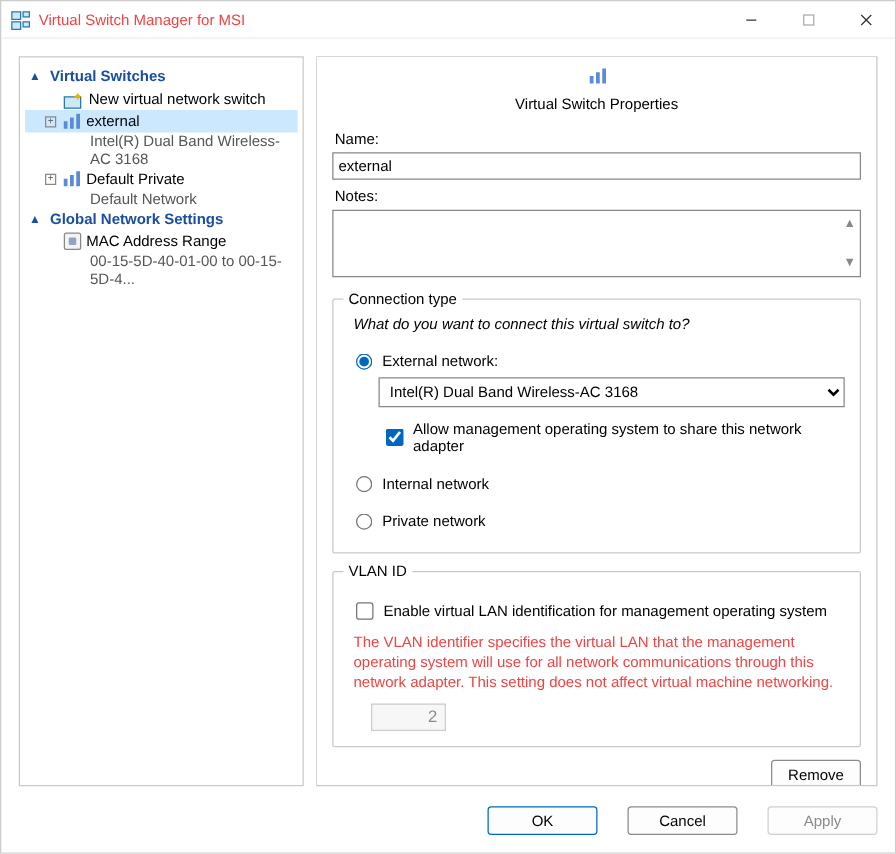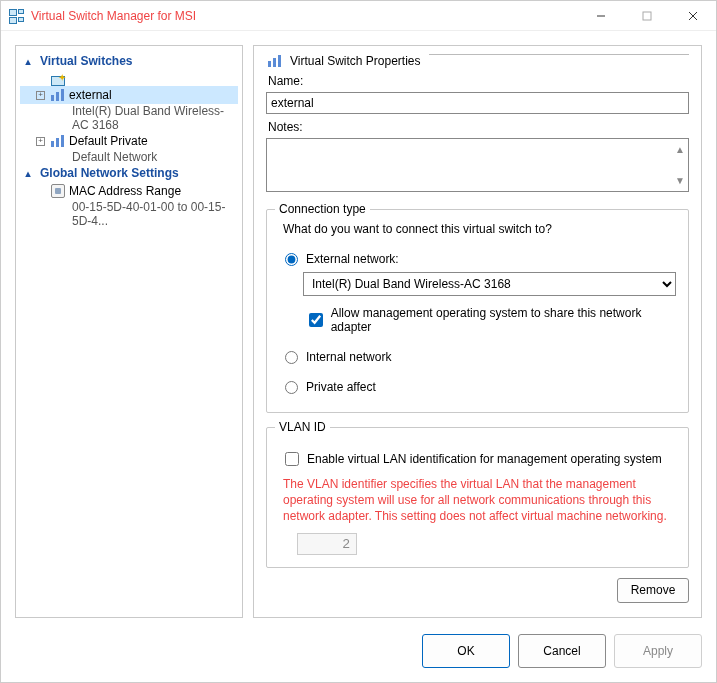--- a/index.html
+++ b/index.html
@@ -6,21 +6,21 @@
   html, body { margin:0; padding:0; font-family: "Segoe UI", Tahoma, sans-serif; font-size: 12px; color:#000; background:#fff; }
   .window { width:717px; height:683px; border:1px solid #ccc; display:flex; flex-direction:column; }
   .titlebar { height:30px; display:flex; align-items:center; padding:0 0 0 8px; border-bottom:1px solid #eee; }
   .titlebar .title { margin-left:6px; color:#ef4444; }
   .titlebar-spacer { flex:1; }
   .win-btn { width:46px; height:30px; display:flex; align-items:center; justify-content:center; color:#333; }
   .body { flex:1; display:flex; padding:14px 14px 8px 14px; gap:10px; overflow:hidden; }
   .tree-panel { width:228px; border:1px solid #c9c9c9; padding:6px 4px; overflow:auto; background:#fff; }
   .content-panel { flex:1; border:1px solid #c9c9c9; padding:8px 12px 12px 12px; overflow:auto; background:#fff; position:relative; }
   .btn-row { padding:8px 14px 14px 14px; display:flex; justify-content:flex-end; gap:8px; }
-  .btn { min-width:88px; height:34px; border:1px solid #8a8a8a; background:#fdfdfd; border-radius:3px; font-size:12px; cursor:pointer; }
+  .btn { min-width:88px; height:23px; border:1px solid #8a8a8a; background:#fdfdfd; border-radius:3px; font-size:12px; cursor:pointer;margin-left:16px; }
   .btn.primary { border:1px solid #0067c0; }
   .btn:disabled { color:#8a8a8a; border-color:#cfcfcf; cursor:default; }
   .btn-right { display:flex; justify-content:flex-end; margin-top:10px; }
   .btn-remove { min-width:72px; height:25px; border:1px solid #8a8a8a; background:#fdfdfd; border-radius:3px; font-size:12px; cursor:pointer; }
 
   
   .tree-header { color:#1a4fa0; font-weight:bold; display:flex; align-items:center; gap:6px; padding:2px 2px; cursor:pointer; }
   .tree-item { display:flex; align-items:center; gap:4px; padding:1px 0 1px 4px; cursor:pointer; line-height:16px; }
   .tree-item.selected { background:#cce8ff; }
   .tree-sub { color:#555; padding-left:52px; line-height:14px; }
@@ -41,32 +41,32 @@
   .ico-new::before { content:""; position:absolute; left:0; top:5px; width:12px; height:8px; border:1px solid #2a7ab0; background:#cde8f7; }
   .ico-new .star { position:absolute; left:7px; top:-1px; color:#e6b400; font-size:10px; }
   .ico-net { width:16px; height:14px; display:inline-block; position:relative; }
   .ico-net::before { content:""; position:absolute; left:2px; top:7px; width:3px; height:6px; background:#5a8bd6; }
   .ico-net::after { content:""; position:absolute; left:7px; top:4px; width:3px; height:9px; background:#5a8bd6; }
   .ico-net .b3 { position:absolute; left:12px; top:1px; width:3px; height:12px; background:#5a8bd6; }
   .ico-mac { width:14px; height:14px; display:inline-block; border:1px solid #888; border-radius:2px; position:relative; background:#f4f4f4; }
   .ico-mac::after { content:""; position:absolute; left:3px; top:3px; width:6px; height:6px; background:#8fa5c0; border-radius:1px; }
 
   
-  .prop-header { display:flex; align-items:flex-start; gap:8px; margin-bottom:2px; }
+  .prop-header { display:flex; align-items:center; gap:8px; margin-bottom:2px;flex-direction:column; }
   .prop-header .line { flex:1; height:1px; background:#bbb; }
   .lbl { display:block; margin:6px 0 4px 2px; }
   .txt { width:100%; height:22px; border:1px solid #888; padding:2px 4px; font-size:12px; }
   .notes-wrap { position:relative; }
   .notes { width:100%; height:54px; border:1px solid #888; padding:4px 16px 4px 4px; font-size:12px; resize:none; background:#fff; }
   .scroll-arrow { position:absolute; right:4px; width:10px; height:10px; font-size:10px; color:#888; text-align:center; cursor:pointer; }
   .scroll-arrow.up { top:6px; }
   .scroll-arrow.down { bottom:10px; }
   .group { border:1px solid #c9c9c9; border-radius:2px; margin-top:14px; padding:8px 12px 12px 12px; position:relative; }
   .group-title { position:absolute; top:-8px; left:8px; background:#fff; padding:0 4px; color:#000;text-align:center; }
-  .group .q { margin:4px 0 8px 4px; }
+  .group .q { margin:4px 0 8px 4px;font-style:italic; }
   .radio-row, .check-row { display:flex; align-items:center; gap:8px; margin:16px 0 6px 6px; }
   .sub-indent { margin-left:24px; }
   .sel { width:100%; height:24px; border:1px solid #888; background:#fff; font-size:12px; padding:1px 4px; }
   input[type=radio] { accent-color:#0067c0; margin:0; width:13px; height:13px; }
   input[type=checkbox] { accent-color:#0067c0; margin:0; width:14px; height:14px; }
   .help { color:#ef4444; margin:10px 4px 8px 4px; line-height:1.35; }
   .vlan-num { width:60px; height:22px; border:1px solid #ccc; background:#f7f7f7; color:#8a8a8a; text-align:right; padding:2px 6px; margin-left:18px; }
 </style>
 </head>
 <body>
@@ -102,20 +102,21 @@
     <div class="tree-panel">
       <div class="tree-header">
         <span class="chev">▴</span>
         <span>Virtual Switches</span>
       </div>
       <div class="tree-item" style="padding-left:16px">
         <span class="blank9"></span>
         <span class="ico-new">
             <span class="star">✦</span>
           </span>
+        <span class="tree-label">New virtual network switch</span>
       </div>
       <div class="tree-item selected" style="padding-left:16px">
         <span class="exp-box">+</span>
         <span class="ico-net">
             <span class="b3"></span>
           </span>
         <span class="tree-label">external</span>
       </div>
       <div class="tree-sub">Intel(R) Dual Band Wireless-AC 3168</div>
       <div class="tree-item" style="padding-left:16px">
@@ -173,21 +174,21 @@
             <input type="checkbox" checked="" style="">
             <span>Allow management operating system to share this network adapter</span>
           </div>
         </div>
         <div class="radio-row">
           <input type="radio" name="ct" style="">
           <span>Internal network</span>
         </div>
         <div class="radio-row">
           <input type="radio" name="ct" style="">
-          <span>Private affect</span>
+          <span>Private network</span>
         </div>
       </div>
 
       <div class="group">
         <span class="group-title">VLAN ID</span>
         <div class="check-row">
           <input type="checkbox" style="">
           <span>Enable virtual LAN identification for management operating system</span>
         </div>
         <div class="help">The VLAN identifier specifies the virtual LAN that the management operating system will use for all network communications through this network adapter. This setting does not affect virtual machine networking.</div>

